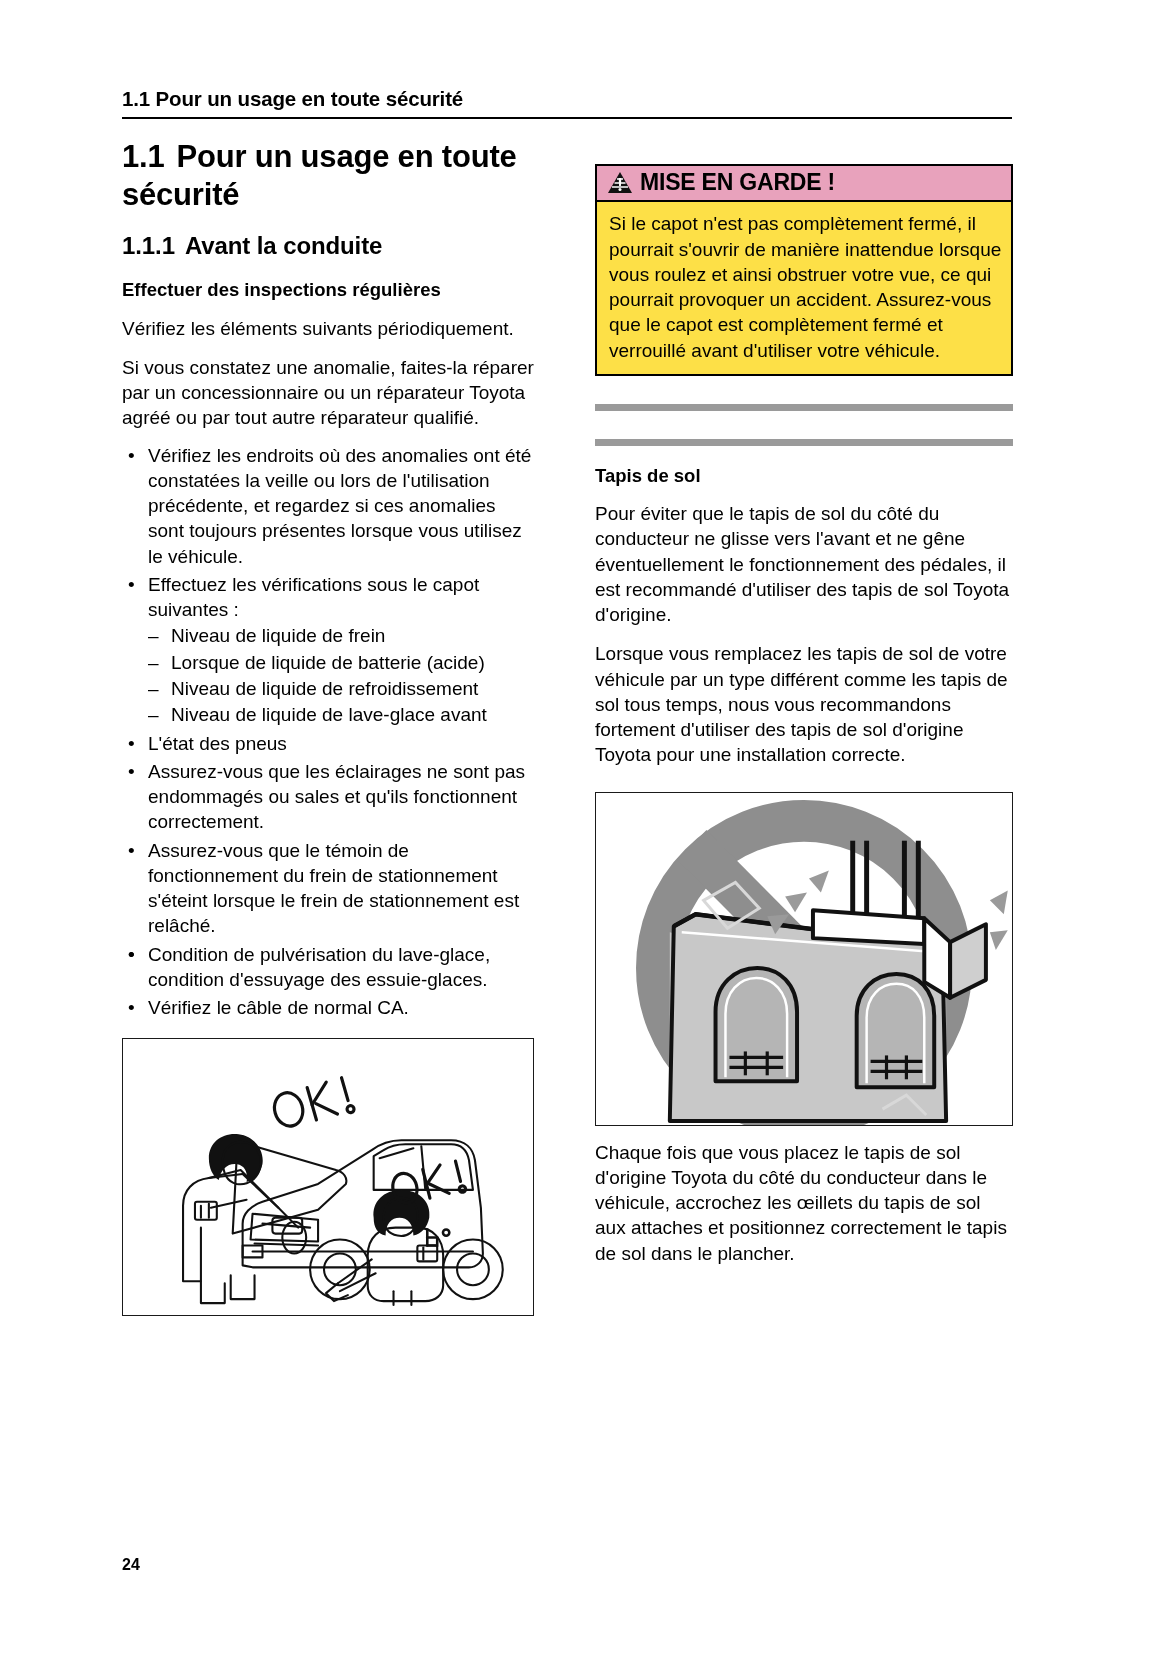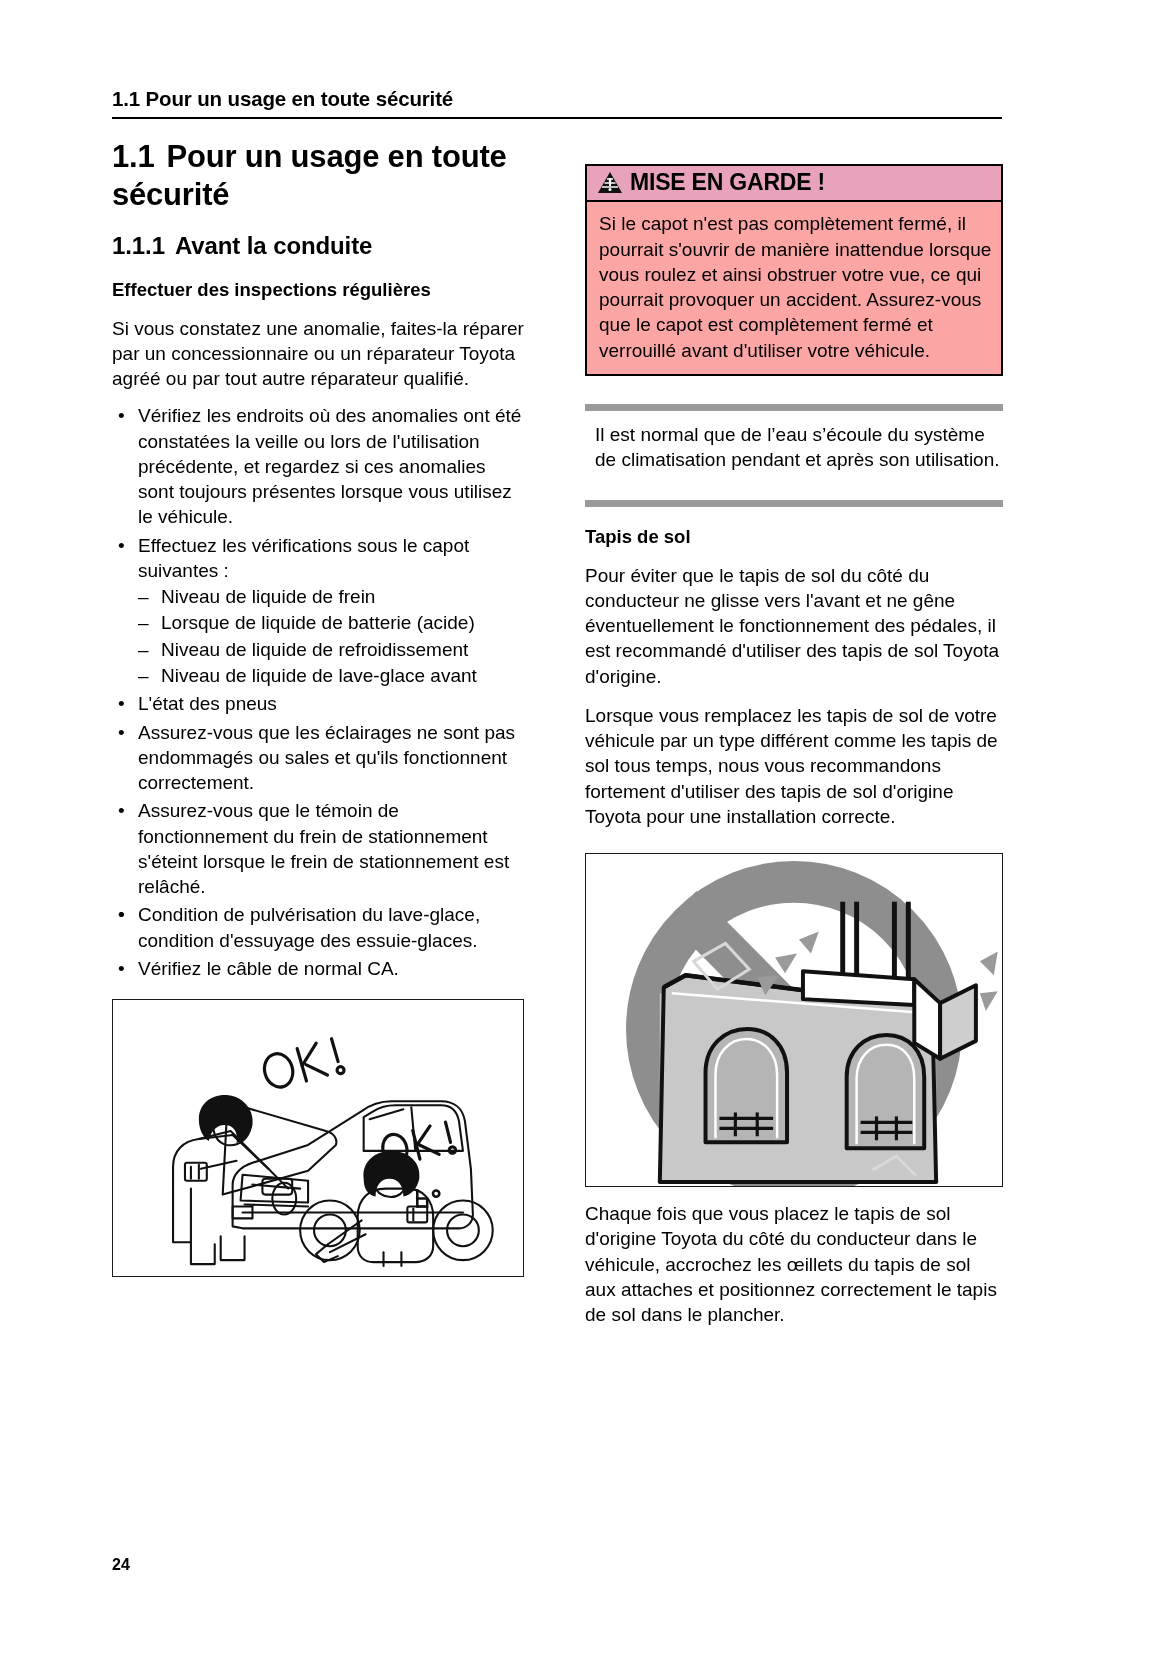--- a/index.html
+++ b/index.html
@@ -11,20 +11,21 @@
     font-family: "Liberation Sans", sans-serif;
     color: #000000;
   }
   #page {
     position: relative;
     width: 1110px;
     height: 1653px;
     background: #ffffff;
     box-sizing: border-box;
     overflow: hidden;
+    margin-left: 10px;
   }
 
   
   .running-head {
     position: absolute;
     left: 112px;
     top: 86px;
     width: 890px;
   }
   .running-head .rh-text {
@@ -129,21 +130,21 @@
     left: 0;
     top: 0;
     font-size: 19px;
     line-height: 1.33;
   }
 
   
   .warning-box {
     margin-top: 36px;
     border: 2px solid #000;
-    background: #fca5a5;
+    background: #fde047;
     box-sizing: border-box;
   }
   .warning-head {
     background: #e8a2bc;
     border-bottom: 2px solid #000;
     padding: 4px 10px 5px 10px;
     display: flex;
     align-items: center;
     gap: 7px;
   }
@@ -245,20 +246,21 @@
       <h1 class="chapter-title">
         <span class="num">1.1</span><span>Pour un usage en toute sécurité</span>
       </h1>
 
       <h2 class="section-title">
         <span class="num">1.1.1</span><span>Avant la conduite</span>
       </h2>
 
       <h3 class="sub-title">Effectuer des inspections régulières</h3>
 
+      <p class="body-text">Vérifiez les éléments suivants périodiquement.</p>
       <p class="body-text">Si vous constatez une anomalie, faites-la réparer par un concessionnaire ou un réparateur Toyota agréé ou par tout autre réparateur qualifié.</p>
 
       <ul class="bullets">
 
         <li>
           <span class="bullet-dot">•</span>
           <span>Vérifiez les endroits où des anomalies ont été constatées la veille ou lors de l'utilisation précédente, et regardez si ces anomalies sont toujours présentes lorsque vous utilisez le véhicule.</span>
         </li>
 
         <li>
@@ -417,23 +419,20 @@
           </span>
           <span class="warn-label">MISE EN GARDE !</span>
         </div>
         <div class="warning-body">
           <p>Si le capot n'est pas complètement fermé, il pourrait s'ouvrir de manière inattendue lorsque vous roulez et ainsi obstruer votre vue, ce qui pourrait provoquer un accident. Assurez-vous que le capot est complètement fermé et verrouillé avant d'utiliser votre véhicule.</p>
         </div>
       </div>
 
       <div class="remarque-wrap">
         <div class="gray-rule"></div>
-        <div class="remarque-body">
-          <p>Il est normal que de l’eau s’écoule du système de climatisation pendant et après son utilisation.</p>
-        </div>
         <div class="gray-rule-bottom"></div>
       </div>
 
       <h3 class="sub-title">Tapis de sol</h3>
       <p class="body-text">Pour éviter que le tapis de sol du côté du conducteur ne glisse vers l'avant et ne gêne éventuellement le fonctionnement des pédales, il est recommandé d'utiliser des tapis de sol Toyota d'origine.</p>
       <p class="body-text">Lorsque vous remplacez les tapis de sol de votre véhicule par un type différent comme les tapis de sol tous temps, nous vous recommandons fortement d'utiliser des tapis de sol d'origine Toyota pour une installation correcte.</p>
 
       <div class="figure-box figure-right">
         <svg viewBox="0 0 418 334" xmlns="http://www.w3.org/2000/svg">
           <rect x="0" y="0" width="418" height="334" fill="#ffffff"></rect>

